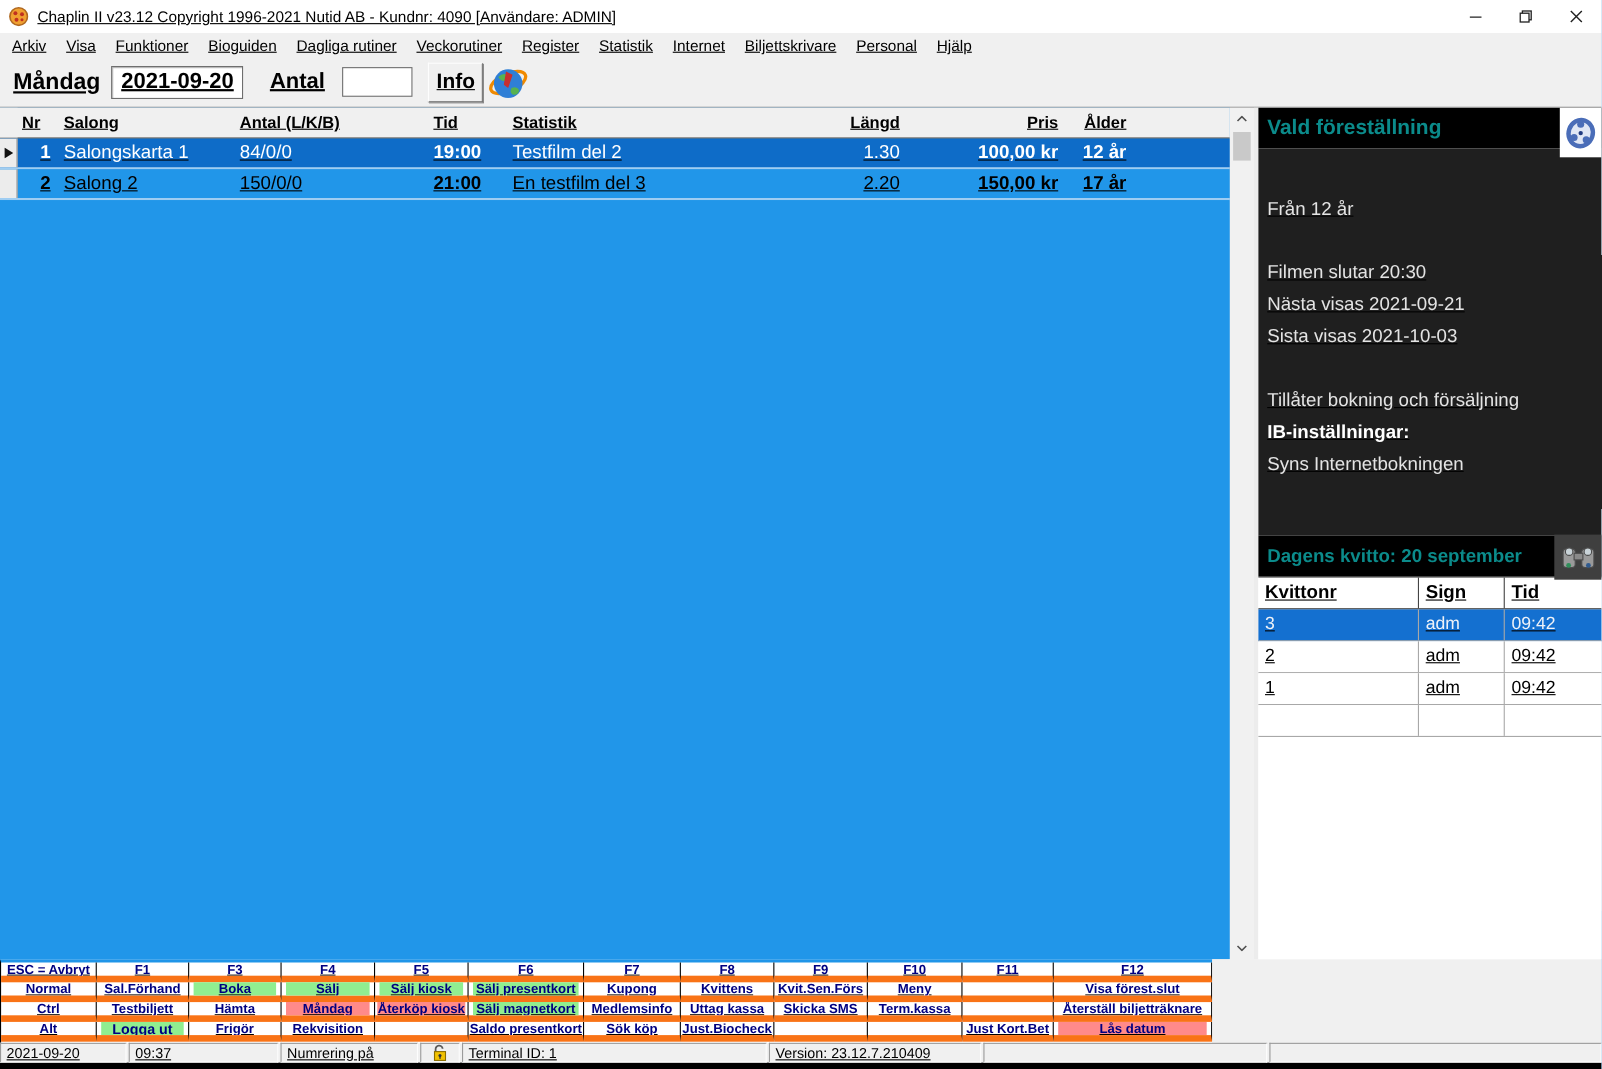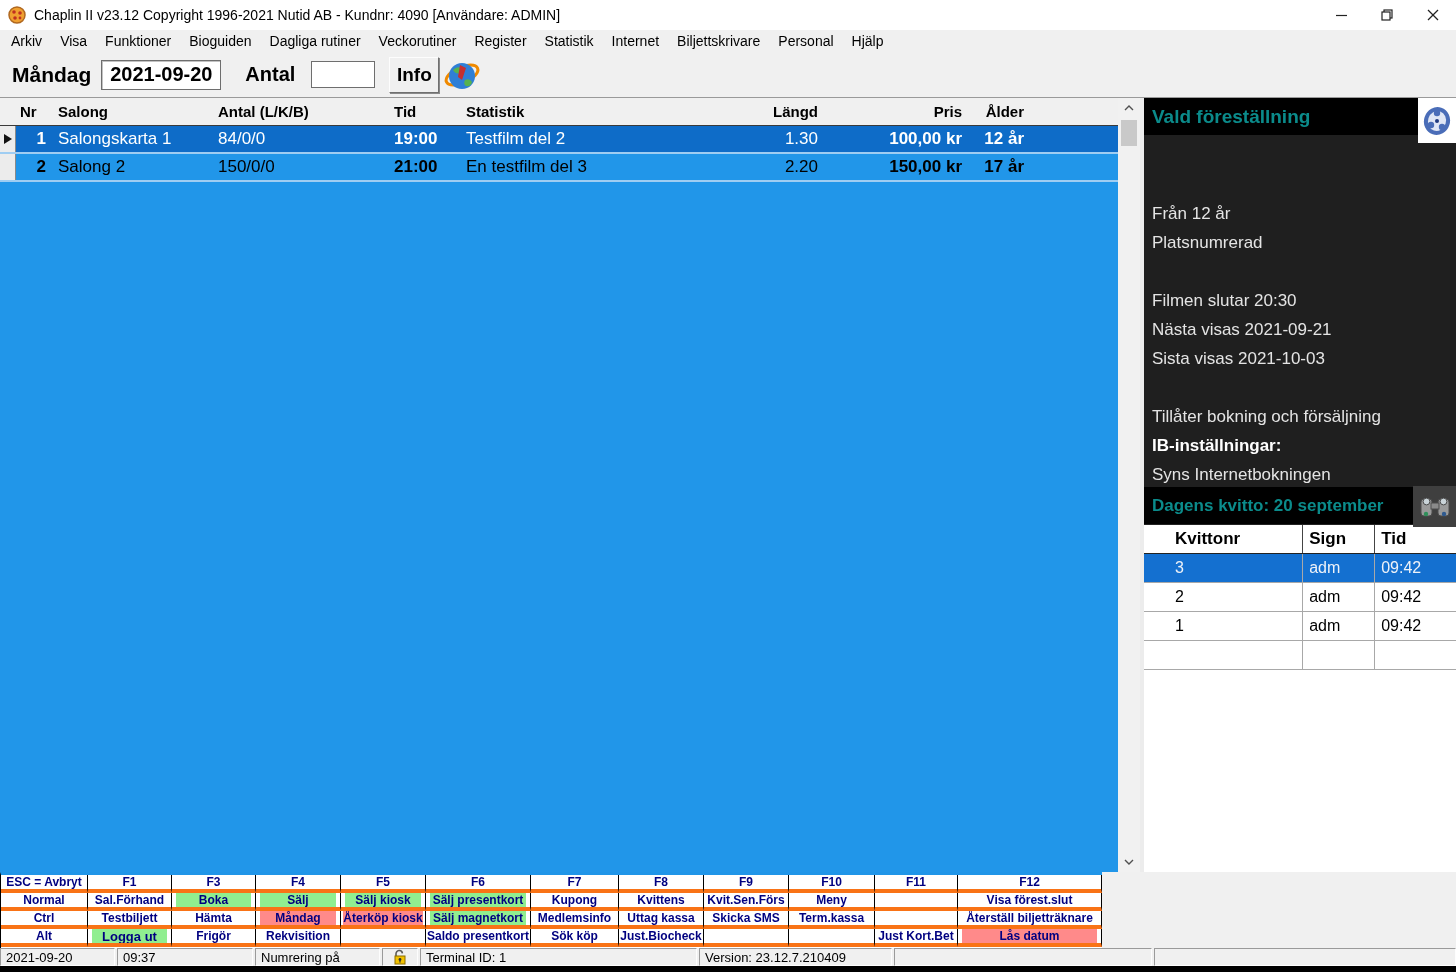--- a/index.html
+++ b/index.html
@@ -1,19 +1,19 @@
 <!DOCTYPE html>
 <html><head>
 <meta charset="utf-8">
 <style>
   * { box-sizing: border-box; margin: 0; padding: 0; }
   html,body { width:1456px; height:972px; overflow:hidden; }
   .app {
     width:1456px; height:828px; background:#f0f0f0; position:relative;
-    font-family:"Liberation Sans", sans-serif; color:#000;
+    font-family:"Liberation Sans", sans-serif; color:#000;text-decoration:underline;
   }
 
   
   .titlebar { height:30px; background:#ffffff; display:flex; align-items:center; padding-left:8px; }
   .appicon { width:18px; height:18px; display:inline-flex; }
   .title { font-size:14px; margin-left:8px; flex:1; white-space:nowrap; }
   .wincontrols { display:flex; height:30px; }
   .wc { width:46px; height:30px; display:flex; align-items:center; justify-content:center; }
 
   
@@ -64,45 +64,45 @@
   .vs-thumb { width:16px; height:26px; background:#c9c9c9; margin-top:2px; }
   .vs-spacer { flex:1; }
 
   
   .rightpanel { width:316px; border-left:4px solid #ececec; position:relative; background:#fff;
                 display:flex; flex-direction:column; }
   .vfheader { height:37px; background:#000; color:#0b8b8b; font-size:19px; font-weight:bold;
               display:flex; align-items:center; padding-left:8px; }
   .reel-box { position:absolute; top:0; right:0; width:38px; height:45px; background:#fff;
               display:flex; align-items:center; justify-content:center; z-index:2; }
-  .vfbody { height:352px; background:#1f1f1f; padding-top:64px; overflow:hidden; }
+  .vfbody { height:352px; background:#1f1f1f; padding-top:40px; overflow:hidden; }
   .vfline { height:29px; line-height:29px; padding-left:8px; font-size:17px; color:#e4e4e4; white-space:nowrap; }
   .vfbold { font-weight:bold; color:#fff; }
 
   .kvheader { height:37px; background:#000; color:#0b8b8b; font-size:17px; font-weight:bold;
               display:flex; align-items:center; padding-left:8px; position:relative; }
   .bino-box { position:absolute; top:-1px; right:0; width:43px; height:41px; background:#3f3f3f;
               display:flex; align-items:center; justify-content:center; z-index:2; }
 
   .kv-hrow { display:flex; height:30px; background:#fff; font-weight:bold; font-size:17px;
              border-bottom:1px solid #222; border-top:1px solid #222; }
   .kv-hcell { height:100%; display:flex; align-items:center; padding-left:6px; border-right:1px solid #444; }
   .kv-row { display:flex; height:29px; font-size:16px; border-bottom:1px solid #a8a8a8; background:#fff; }
   .kv-cell { height:100%; display:flex; align-items:center; padding-left:6px; border-right:1px solid #a8a8a8; }
   .kv-row.sel { background:#1470d0; color:#eef2f8; }
-  .kw1 { width:148px;margin-left:25px; } .kw2 { width:79px; } .kw3 { width:89px; border-right:none; }
+  .kw1 { width:148px; } .kw2 { width:79px; } .kw3 { width:89px; border-right:none; }
   .kvfill { flex:1; background:#fff; }
 
   
   .fkeysbar { height:76px; display:flex; background:#f0f0f0; }
   .fkgrid { width:1102px; display:grid;
             grid-template-columns:87px 84px 84px 85px 85px 105px 88px 85px 85px 86px 83px 144px;
             grid-auto-rows:18px; border-top:3px solid #2095e8; border-left:1px solid #000;
             background:#fff; font-size:12px; font-weight:bold; color:#000080; }
-  .fk-cell { border-right:1px solid #000; border-bottom:4px solid #f97316;
+  .fk-cell { border-right:1px solid #000; border-bottom:6px solid #f97316;
              display:flex; align-items:center; justify-content:center;
              overflow:hidden; white-space:nowrap; }
   .hl { flex:1; margin:1px 4px; height:15px; line-height:15px; text-align:center; }
   .hl-green { background:#90ee90; }
   .hl-red   { background:#ff8a8a; }
   .fk-big { font-size:13px; }
   .fkfill { flex:1; background:#f0f0f0; }
 
   
   .statusbar { height:18px; display:flex; background:#f0f0f0; font-size:13px; }
@@ -251,21 +251,20 @@
           <circle cx="10" cy="22" r="3.2" fill="#4a6db8"></circle>
           <circle cx="21" cy="24" r="3.2" fill="#4a6db8"></circle>
           <circle cx="16" cy="18" r="2" fill="#203a80"></circle>
         </svg>
       </span>
       <div class="vfheader">
         <span>Vald föreställning</span>
       </div>
       <div class="vfbody">
         <div class="vfline">Från 12 år</div>
-        <div class="vfline">Platsnumrerad</div>
         <div class="vfline"></div>
         <div class="vfline">Filmen slutar 20:30</div>
         <div class="vfline">Nästa visas 2021-09-21</div>
         <div class="vfline">Sista visas 2021-10-03</div>
         <div class="vfline"></div>
         <div class="vfline">Tillåter bokning och försäljning</div>
         <div class="vfline vfbold">IB-inställningar:</div>
         <div class="vfline">Syns Internetbokningen</div>
       </div>
 

